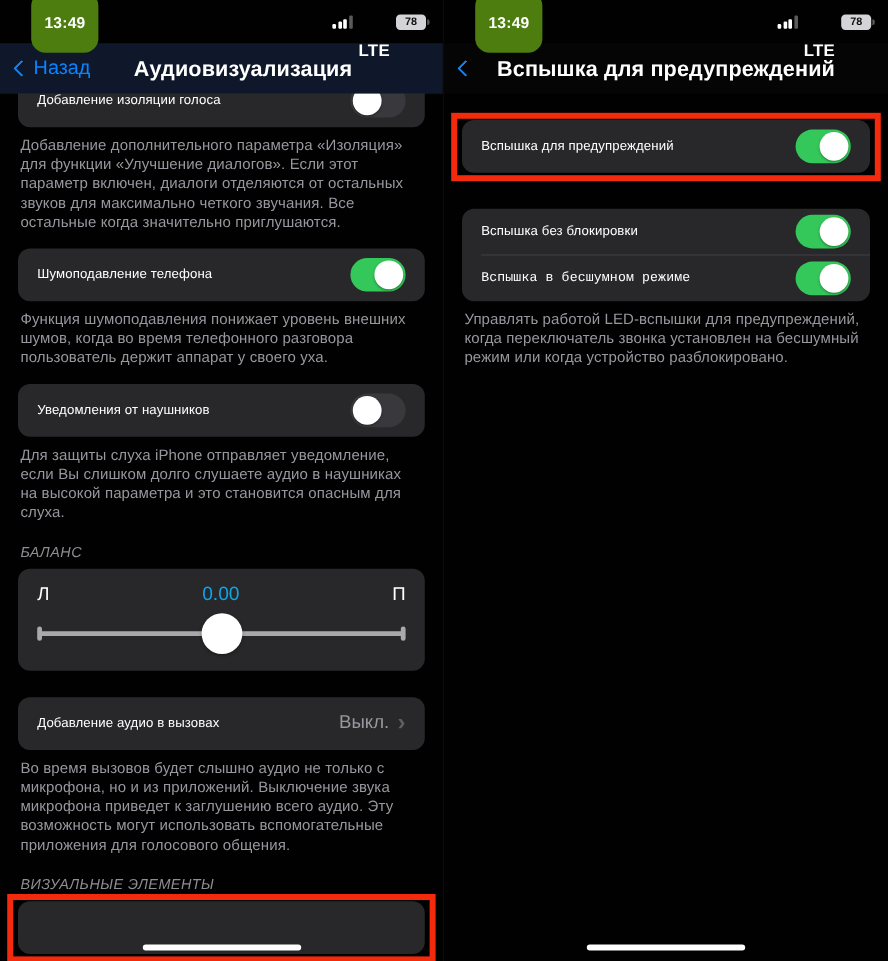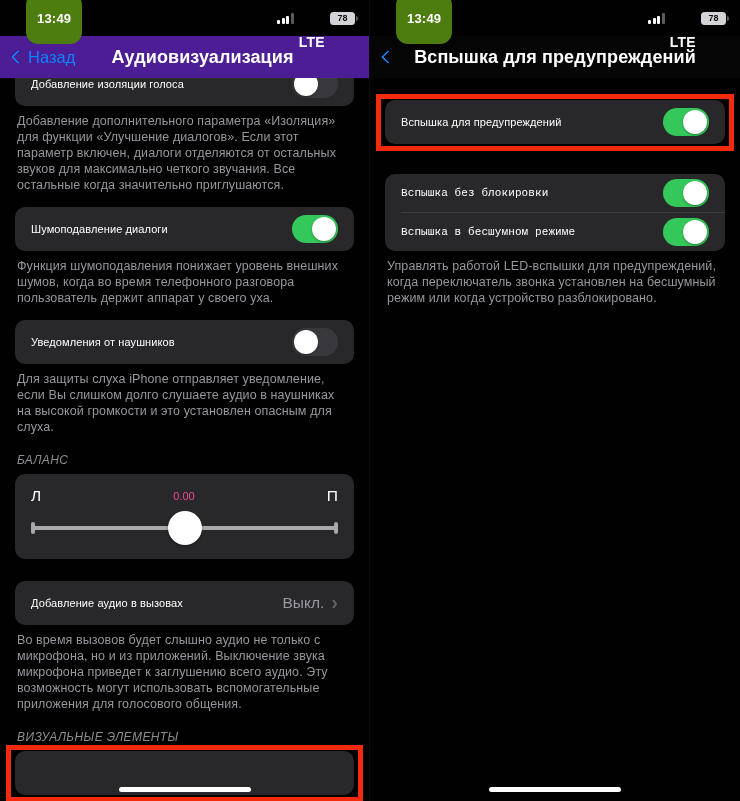--- a/index.html
+++ b/index.html
@@ -22,21 +22,21 @@
   .net { color:#fff; font-size:14px; font-weight:600; letter-spacing:.3px;margin-top:48px; }
   .battery { position:relative; width:25px; height:13px; background:#d4d4d8; border-radius:3.5px;
     display:flex; align-items:center; justify-content:center; }
   .battery span { color:#111; font-size:9px; font-weight:bold; }
   .battery::after { content:""; position:absolute; right:-3px; top:4px; width:2px; height:5px;
     background:#5a5a5e; border-radius:0 2px 2px 0; }
 
   
   .navbar { position:absolute; top:36px; left:0; right:0; height:42px; z-index:5;
     display:flex; align-items:center; justify-content:center; }
-  .phone.left .navbar { background:#4c1d95; box-shadow:0 0.5px 0 rgba(255,255,255,0.06);padding-left:36px; }
+  .phone.left .navbar { background:#0f172a; box-shadow:0 0.5px 0 rgba(255,255,255,0.06);padding-left:36px; }
   .phone.right .navbar { background:#050506; }
   .nav-title { color:#fff; font-size:18px; font-weight:bold; letter-spacing:.1px; }
   .back { position:absolute; left:10px; top:0; height:42px; display:flex; align-items:center;
     gap:5px; color:#0a84ff; cursor:pointer; }
   .chev-left { width:10px; height:10px; border-left:2.5px solid #0a84ff; border-bottom:2.5px solid #0a84ff;
     transform:rotate(45deg); margin-left:3px; border-radius:1px; }
   .back-label { color:#0a84ff; font-size:16.5px; }
 
   
   .content { position:absolute; top:78px; left:0; right:0; z-index:1; }
@@ -62,21 +62,21 @@
   .toggle .knob { position:absolute; top:2px; width:24px; height:24px; border-radius:50%;
     background:#fff; box-shadow:0 1px 2px rgba(0,0,0,.35); }
   .toggle.on { background:#34c759; } .toggle.on .knob { right:2px; }
   .toggle.off { background:#39393d; } .toggle.off .knob { left:2px; }
 
   
   .balance-card { padding:9px 0 14px; }
   .balance-top { display:flex; align-items:center; justify-content:space-between;
     padding:0 16px; height:26px; }
   .balance-side { color:#fff; font-size:15.5px; }
-  .balance-value { color:#ec4899; font-size:11px; }
+  .balance-value { color:#0ea5e9; font-size:16px; }
   .slider { position:relative; height:34px; margin:2px 16px 0; }
   .slider .track { position:absolute; top:15px; left:2px; right:2px; height:4px;
     background:#a9a9ad; border-radius:2px; }
   .slider .cap { position:absolute; top:11px; width:4px; height:12px; background:#a9a9ad; border-radius:2px; }
   .slider .cap.l { left:0; } .slider .cap.r { right:0; }
   .slider .knob { position:absolute; top:0; left:50%; transform:translateX(-50%);
     width:34px; height:34px; border-radius:50%; background:#fff;
     box-shadow:0 1px 3px rgba(0,0,0,.4); cursor:pointer; }
 
   
@@ -126,38 +126,38 @@
           <div class="toggle off">
               <div class="knob"></div>
             </div>
         </div>
       </div>
       <div class="footer">Добавление дополнительного параметра «Изоляция» для функции «Улучшение диалогов». Если этот параметр включен, диалоги отделяются от остальных звуков для максимально четкого звучания. Все остальные когда значительно приглушаются.</div>
       <div class="gap14"></div>
 
       <div class="card">
         <div class="row">
-          <span class="row-label">Шумоподавление диалоги</span>
+          <span class="row-label">Шумоподавление телефона</span>
           <div class="toggle on">
               <div class="knob"></div>
             </div>
         </div>
       </div>
       <div class="footer">Функция шумоподавления понижает уровень внешних шумов, когда во время телефонного разговора пользователь держит аппарат у своего уха.</div>
       <div class="gap14"></div>
 
       <div class="card">
         <div class="row">
           <span class="row-label">Уведомления от наушников</span>
           <div class="toggle off">
               <div class="knob"></div>
             </div>
         </div>
       </div>
-      <div class="footer">Для защиты слуха iPhone отправляет уведомление, если Вы слишком долго слушаете аудио в наушниках на высокой громкости и это установлен опасным для слуха.</div>
+      <div class="footer">Для защиты слуха iPhone отправляет уведомление, если Вы слишком долго слушаете аудио в наушниках на высокой параметра и это становится опасным для слуха.</div>
       <div class="gap8"></div>
 
       <div class="section-header">БАЛАНС</div>
       <div class="card balance-card">
         <div class="balance-top">
           <span class="balance-side">Л</span>
           <span class="balance-value">0.00</span>
           <span class="balance-side">П</span>
         </div>
         <div class="slider">
@@ -227,21 +227,21 @@
           <span class="row-label">Вспышка для предупреждений</span>
           <div class="toggle on">
               <div class="knob"></div>
             </div>
         </div>
       </div>
 
       <div class="gap30"></div>
 
       <div class="card">
-        <div class="row" style="height:38px;font-family:Liberation Mono, monospace;">
+        <div class="row" style="height:38px;">
           <span class="row-label">Вспышка без блокировки</span>
           <div class="toggle on">
               <div class="knob"></div>
             </div>
         </div>
         <div class="divider"></div>
         <div class="row" style="height:38px;font-family:Liberation Mono, monospace;">
           <span class="row-label">Вспышка в бесшумном режиме</span>
           <div class="toggle on">
               <div class="knob"></div>

